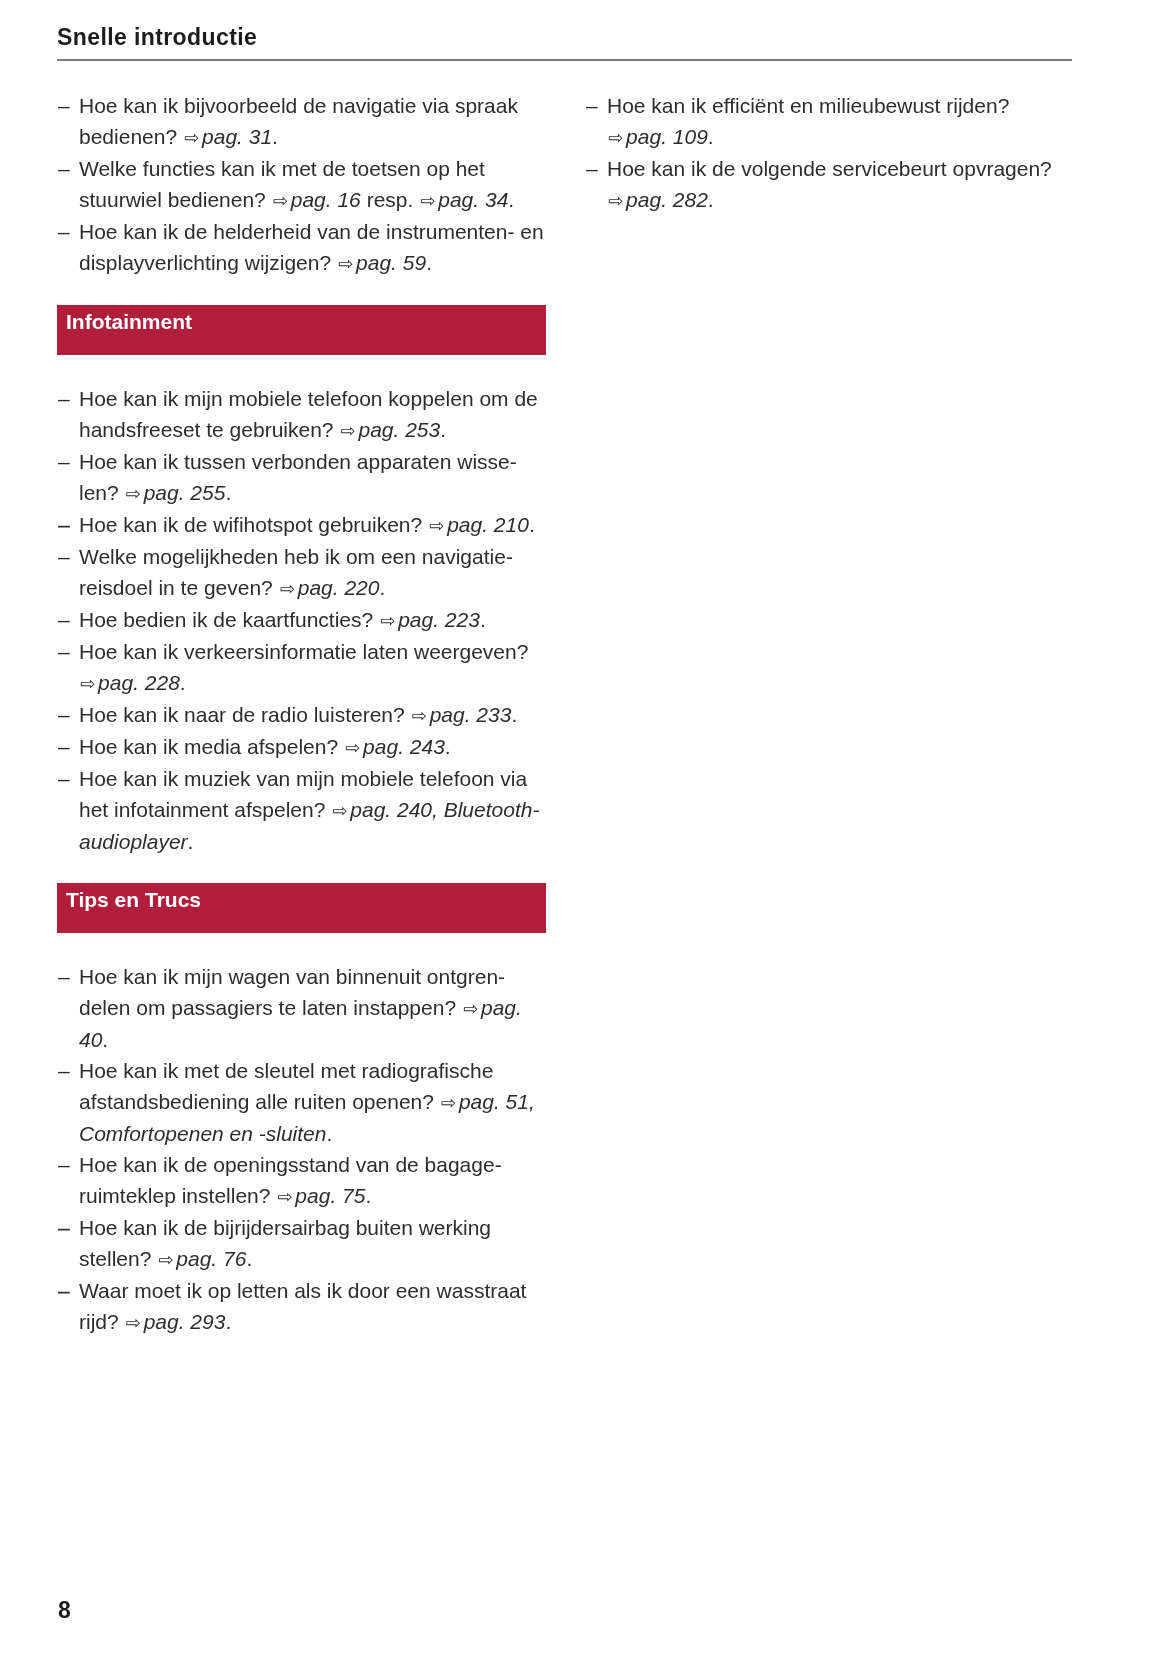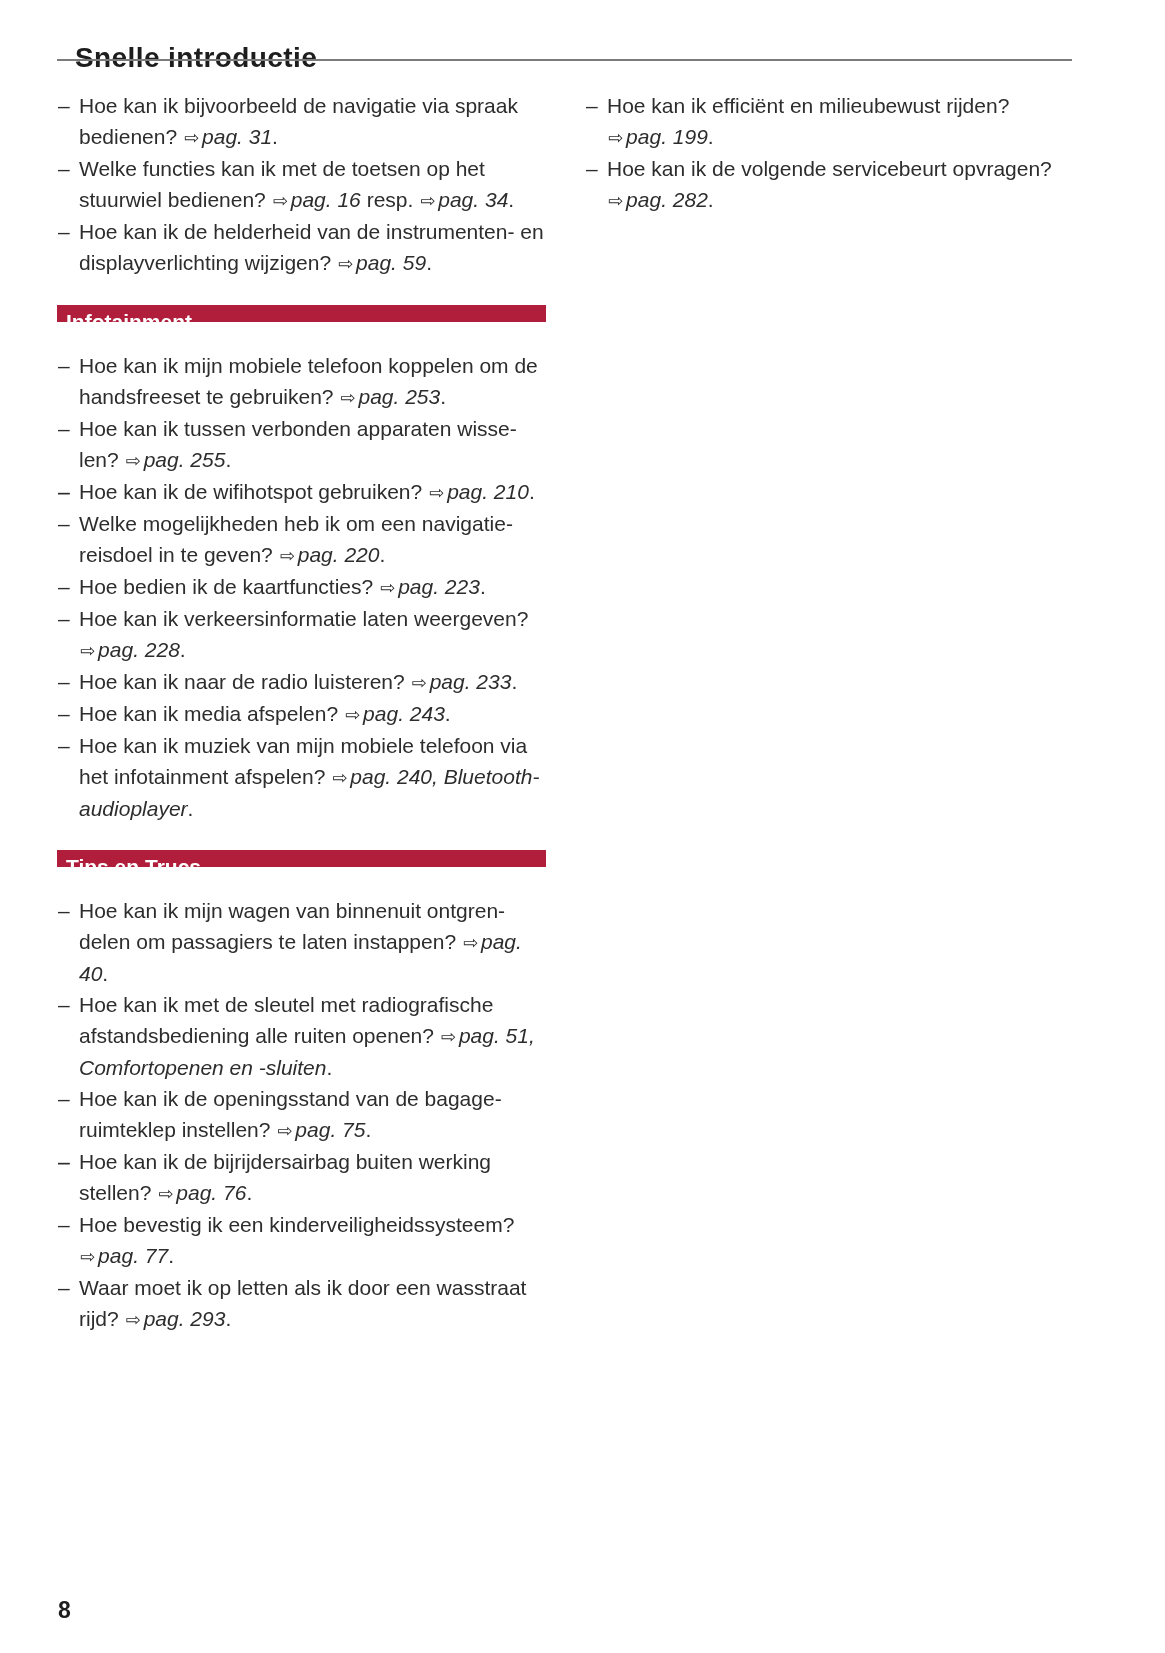--- a/index.html
+++ b/index.html
@@ -9,43 +9,43 @@
     position: relative;
     overflow: hidden;
     font-family: "Liberation Sans", sans-serif;
     color: var(--body-text, #2d2d2d);
   }
   .page { position: absolute; inset: 0; }
 
   h1.doc-title {
     position: absolute;
     left: 57px; top: 24px;
-    margin: 18px;
-    font-size: 28px;
+    margin: 0;
+    font-size: 23px;
     font-weight: 700;
     letter-spacing: 0.4px;
     color: #1d1d1d;
   }
   .rule {
     position: absolute;
     left: 57px; top: 59px;
     width: 1015px; height: 2px;
     background: var(--rule, #7c7c7c);
   }
 
   .col { position: absolute; top: 90px; font-size: 21px; line-height: 31px; }
   .col-left  { left: 57px;  width: 489px; }
   .col-right { left: 585px; width: 476px; }
 
   .section-header {
     background: var(--accent, #b01e3c);
     color: var(--accent-text, #ffffff);
     font-weight: 700;
     font-size: 21px;
-    height: 17px;
+    height: 50px;
     line-height: 34px;
     padding-left: 9px;
     margin: 26px 0 28px 0;
   }
   .qa-list { margin: 0; }
   .item {
     position: relative;
     padding-left: 22px;
   }
   .item .bullet {
@@ -93,25 +93,25 @@
         <div class="item"><span class="bullet">–</span><span class="item-text">Hoe kan ik media afspelen? <span class="arrow">⇨</span><span class="ref">pag. 243</span>.</span></div>
         <div class="item"><span class="bullet">–</span><span class="item-text">Hoe kan ik muziek van mijn mobiele telefoon via het infotainment afspelen? <span class="arrow">⇨</span><span class="ref">pag. 240, Bluetooth-audioplayer</span>.</span></div>
       </div>
       <div class="section-header">Tips en Trucs</div>
       <div class="qa-list">
         <div class="item"><span class="bullet">–</span><span class="item-text">Hoe kan ik mijn wagen van binnenuit ontgren­delen om passagiers te laten instappen? <span class="arrow">⇨</span><span class="ref">pag. 40</span>.</span></div>
         <div class="item"><span class="bullet">–</span><span class="item-text">Hoe kan ik met de sleutel met radiografische afstandsbediening alle ruiten openen? <span class="arrow">⇨</span><span class="ref">pag. 51, Comfortopenen en -sluiten</span>.</span></div>
         <div class="item"><span class="bullet">–</span><span class="item-text">Hoe kan ik de openingsstand van de bagage­ruimteklep instellen? <span class="arrow">⇨</span><span class="ref">pag. 75</span>.</span></div>
         <div class="item"><span class="bullet">–</span></div>
         <div class="item"><span class="bullet">–</span><span class="item-text">Hoe kan ik de bijrijdersairbag buiten werking stellen? <span class="arrow">⇨</span><span class="ref">pag. 76</span>.</span></div>
-        <div class="item"><span class="bullet">–</span><span class="item-text">Hoe bevestig ik een kinderveiligheidssysteem? <span class="arrow">⇨</span><span class="ref">pag. 77</span>.</span></div>
+        <div class="item"><span class="bullet">–</span></div>
         <div class="item"><span class="bullet">–</span><span class="item-text">Waar moet ik op letten als ik door een was­straat rijd? <span class="arrow">⇨</span><span class="ref">pag. 293</span>.</span></div>
       </div>
     </div>
   <div class="col col-right">
       <div class="qa-list">
-        <div class="item"><span class="bullet">–</span><span class="item-text">Hoe kan ik efficiënt en milieubewust rijden? <span class="arrow">⇨</span><span class="ref">pag. 199</span>.</span></div>
+        <div class="item"><span class="bullet">–</span><span class="item-text">Hoe kan ik efficiënt en milieubewust rijden? <span class="arrow">⇨</span><span class="ref">pag. 109</span>.</span></div>
         <div class="item"><span class="bullet">–</span><span class="item-text">Hoe kan ik de volgende servicebeurt opvragen? <span class="arrow">⇨</span><span class="ref">pag. 282</span>.</span></div>
       </div>
     </div>
 
   <div class="page-number">8</div>
 </div>
 
 </body></html>

